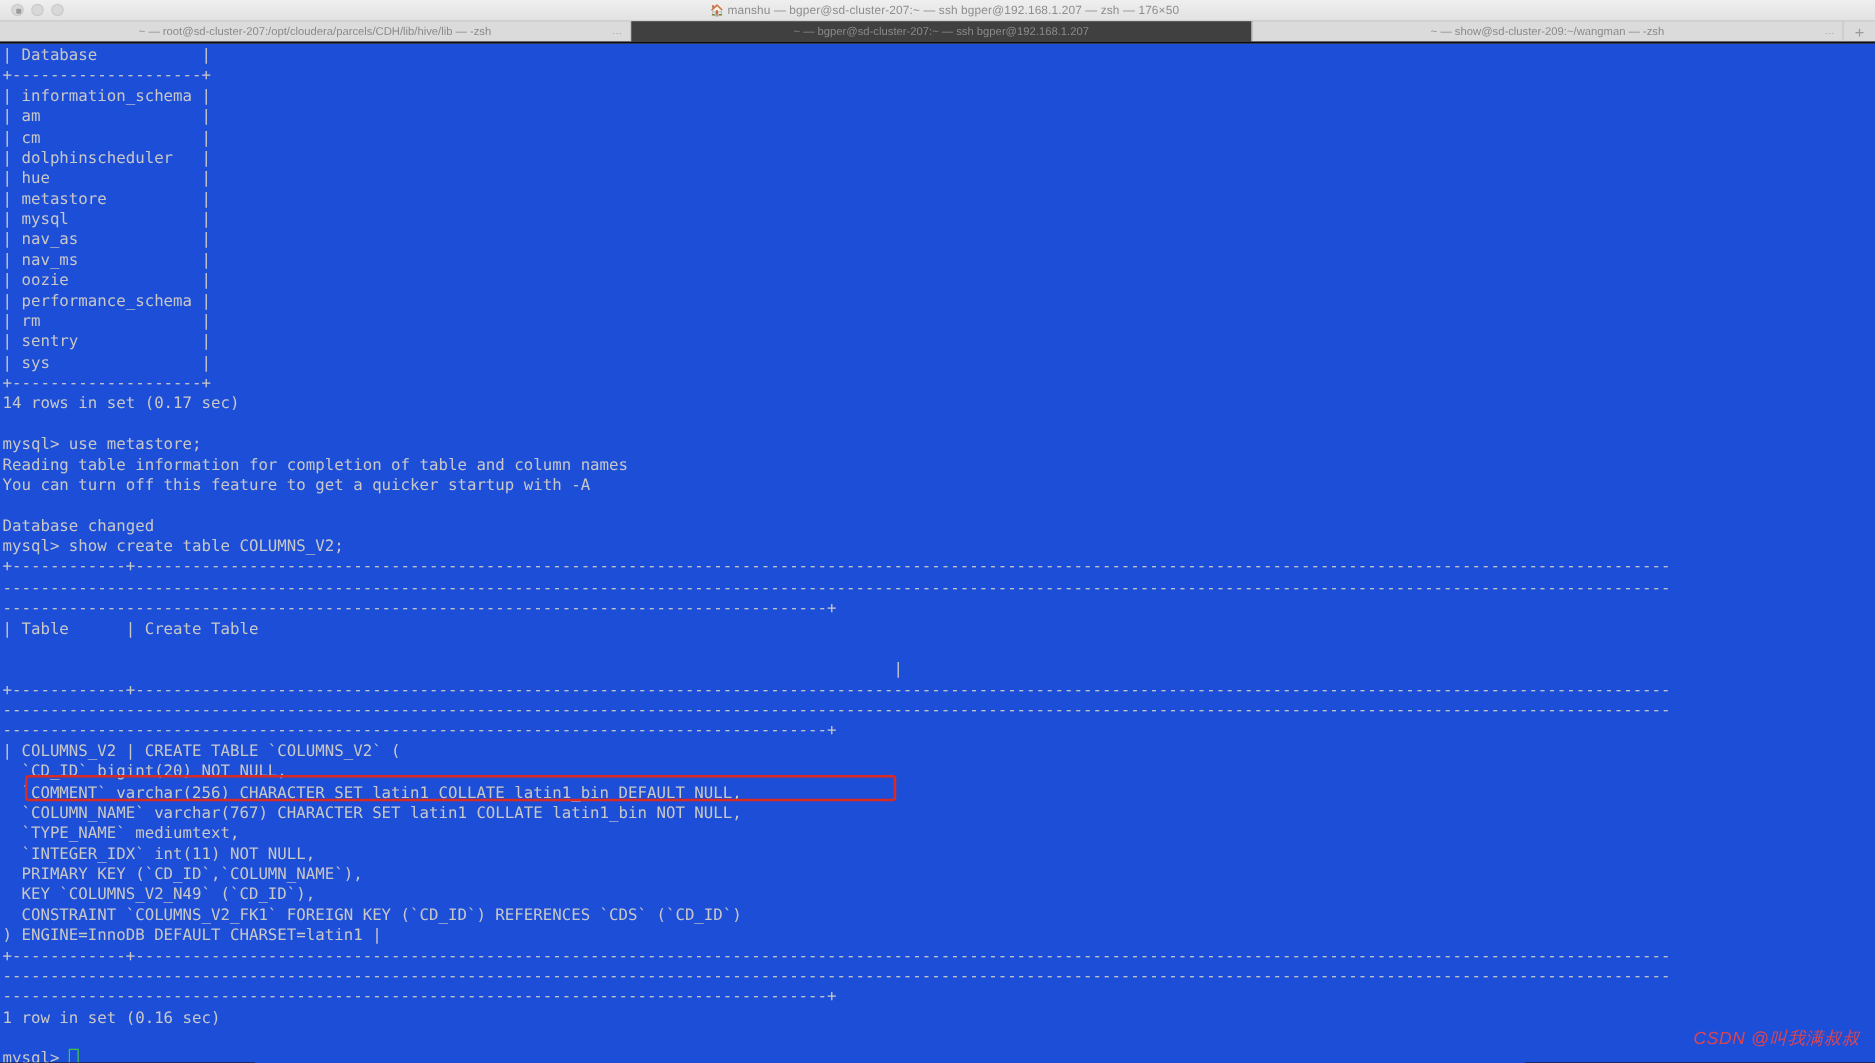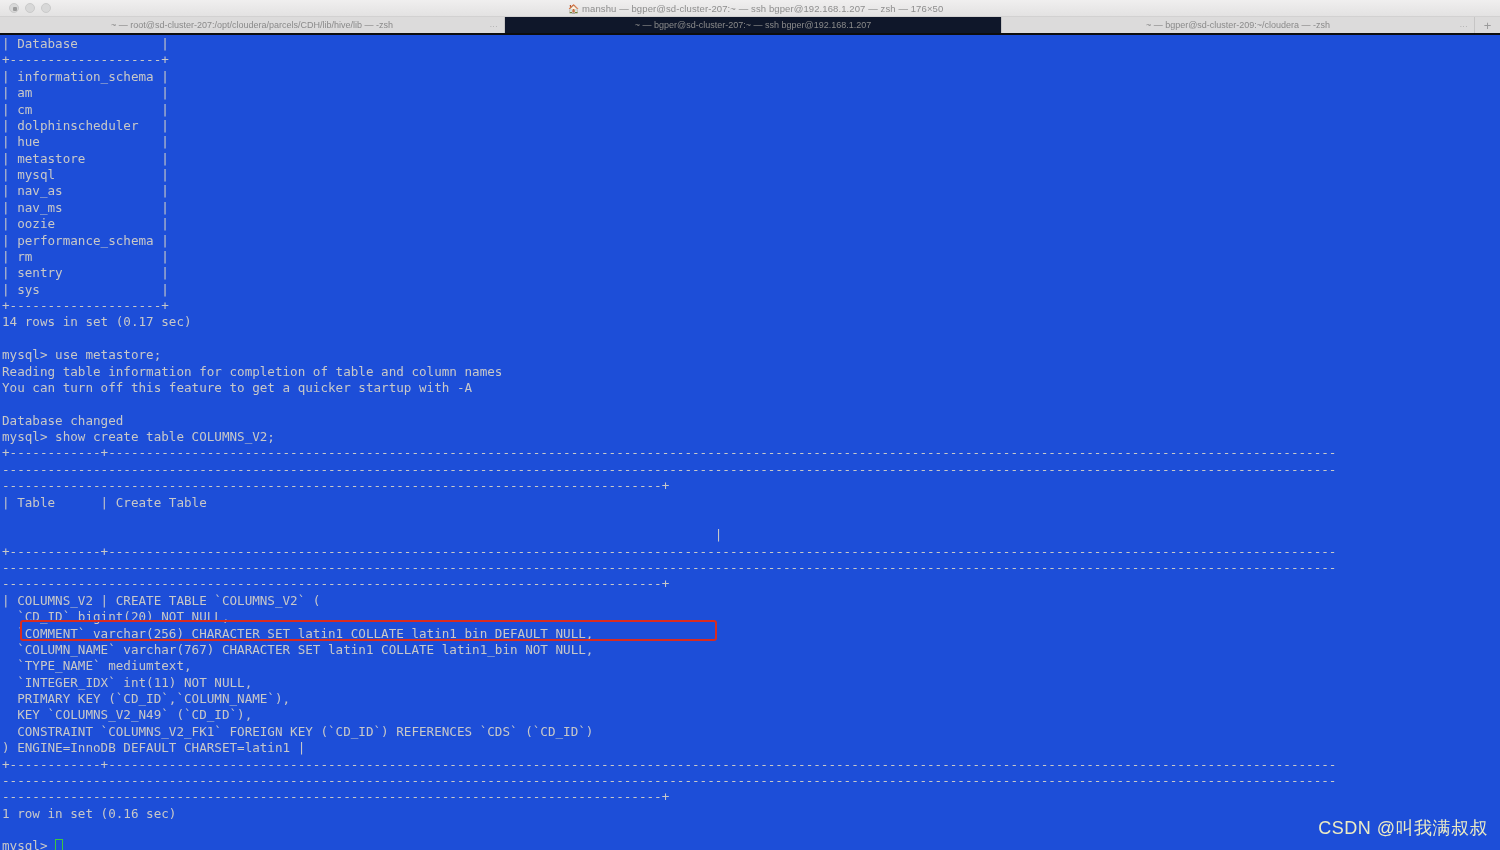--- a/index.html
+++ b/index.html
@@ -40,21 +40,21 @@
     background: #dcdbdb; display: flex; align-items: stretch;
     border-bottom: 2px solid #0d0d0d;
   }
   .tab {
     position: relative; display: flex; align-items: center; justify-content: center;
     font-family: "Liberation Sans", sans-serif;
     font-size: 9px; color: #8a8a8a; white-space: nowrap;
     border-right: 1px solid #c6c5c5;
     background: #dcdbdb;
   }
-  .tab.active { background: #0f172a; color: #8a8a8a; }
+  .tab.active { background: #404040; color: #8a8a8a; }
   .tab .tablabel { padding: 0 18px; }
   .tab .dots {
     position: absolute; right: 6px; top: 50%; transform: translateY(-50%);
     font-size: 8px; color: #a0a0a0; letter-spacing: 0.5px; line-height: 1;
   }
   .tab-w1 { width: 505px; }
   .tab-w2 { width: 497px; }
   .tab-w3 { width: 473px; }
   .newtab {
     flex: 1; display: flex; align-items: center; justify-content: center;
@@ -86,22 +86,22 @@
   
   .cursor {
     display: inline-block; width: 8px; height: 13px;
     border: 1px solid #3ec63e; vertical-align: -2px;
   }
 
   
   .watermark {
     position: absolute; right: 12px; bottom: 10px;
     font-family: "Liberation Sans", sans-serif;
-    font-size: 18px; color: #fef9c3; opacity: 0.92;
-    white-space: nowrap; letter-spacing: 0.5px;
+    font-size: 14px; color: #ef4444; opacity: 0.92;
+    white-space: nowrap; letter-spacing: 0.5px; font-style: italic;
   }
 </style>
 </head>
 <body>
 
 <div id="app">
 
   <div class="titlebar">
     <div class="traffic">
       <span class="tl first"></span>
@@ -113,21 +113,21 @@
 
   <div class="tabbar">
     <div class="tab tab-w1">
       <span class="tablabel">~ — root@sd-cluster-207:/opt/cloudera/parcels/CDH/lib/hive/lib — -zsh</span>
       <span class="dots">...</span>
     </div>
     <div class="tab tab-w2 active">
       <span class="tablabel">~ — bgper@sd-cluster-207:~ — ssh bgper@192.168.1.207</span>
     </div>
     <div class="tab tab-w3">
-      <span class="tablabel">~ — bgper@sd-cluster-209:~/cloudera — -zsh</span>
+      <span class="tablabel">~ — show@sd-cluster-209:~/wangman — -zsh</span>
       <span class="dots">...</span>
     </div>
     <div class="newtab">+</div>
   </div>
 
   <div class="term" id="term-body"><div class="line">| Database           |</div><div class="line">+--------------------+</div><div class="line">| information_schema |</div><div class="line">| am                 |</div><div class="line">| cm                 |</div><div class="line">| dolphinscheduler   |</div><div class="line">| hue                |</div><div class="line">| metastore          |</div><div class="line">| mysql              |</div><div class="line">| nav_as             |</div><div class="line">| nav_ms             |</div><div class="line">| oozie              |</div><div class="line">| performance_schema |</div><div class="line">| rm                 |</div><div class="line">| sentry             |</div><div class="line">| sys                |</div><div class="line">+--------------------+</div><div class="line">14 rows in set (0.17 sec)</div><div class="line"></div><div class="line">mysql&gt; use metastore;</div><div class="line">Reading table information for completion of table and column names</div><div class="line">You can turn off this feature to get a quicker startup with -A</div><div class="line"></div><div class="line">Database changed</div><div class="line">mysql&gt; show create table COLUMNS_V2;</div><div class="line">+------------+------------------------------------------------------------------------------------------------------------------------------------------------------------------</div><div class="line">--------------------------------------------------------------------------------------------------------------------------------------------------------------------------------</div><div class="line">---------------------------------------------------------------------------------------+</div><div class="line">| Table      | Create Table                                                                                                                                                     </div><div class="line">                                                                                                                                                                                </div><div class="line">                                                                                              |</div><div class="line">+------------+------------------------------------------------------------------------------------------------------------------------------------------------------------------</div><div class="line">--------------------------------------------------------------------------------------------------------------------------------------------------------------------------------</div><div class="line">---------------------------------------------------------------------------------------+</div><div class="line">| COLUMNS_V2 | CREATE TABLE `COLUMNS_V2` (</div><div class="line">  `CD_ID` bigint(20) NOT NULL,</div><div class="line">  `COMMENT` varchar(256) CHARACTER SET latin1 COLLATE latin1_bin DEFAULT NULL,</div><div class="line">  `COLUMN_NAME` varchar(767) CHARACTER SET latin1 COLLATE latin1_bin NOT NULL,</div><div class="line">  `TYPE_NAME` mediumtext,</div><div class="line">  `INTEGER_IDX` int(11) NOT NULL,</div><div class="line">  PRIMARY KEY (`CD_ID`,`COLUMN_NAME`),</div><div class="line">  KEY `COLUMNS_V2_N49` (`CD_ID`),</div><div class="line">  CONSTRAINT `COLUMNS_V2_FK1` FOREIGN KEY (`CD_ID`) REFERENCES `CDS` (`CD_ID`)</div><div class="line">) ENGINE=InnoDB DEFAULT CHARSET=latin1 |</div><div class="line">+------------+------------------------------------------------------------------------------------------------------------------------------------------------------------------</div><div class="line">--------------------------------------------------------------------------------------------------------------------------------------------------------------------------------</div><div class="line">---------------------------------------------------------------------------------------+</div><div class="line">1 row in set (0.16 sec)</div><div class="line"></div><div class="line">mysql&gt; <span class="cursor"></span></div></div>
 
   <div class="redbox"></div>
 
   <div class="watermark">CSDN @叫我满叔叔</div>

